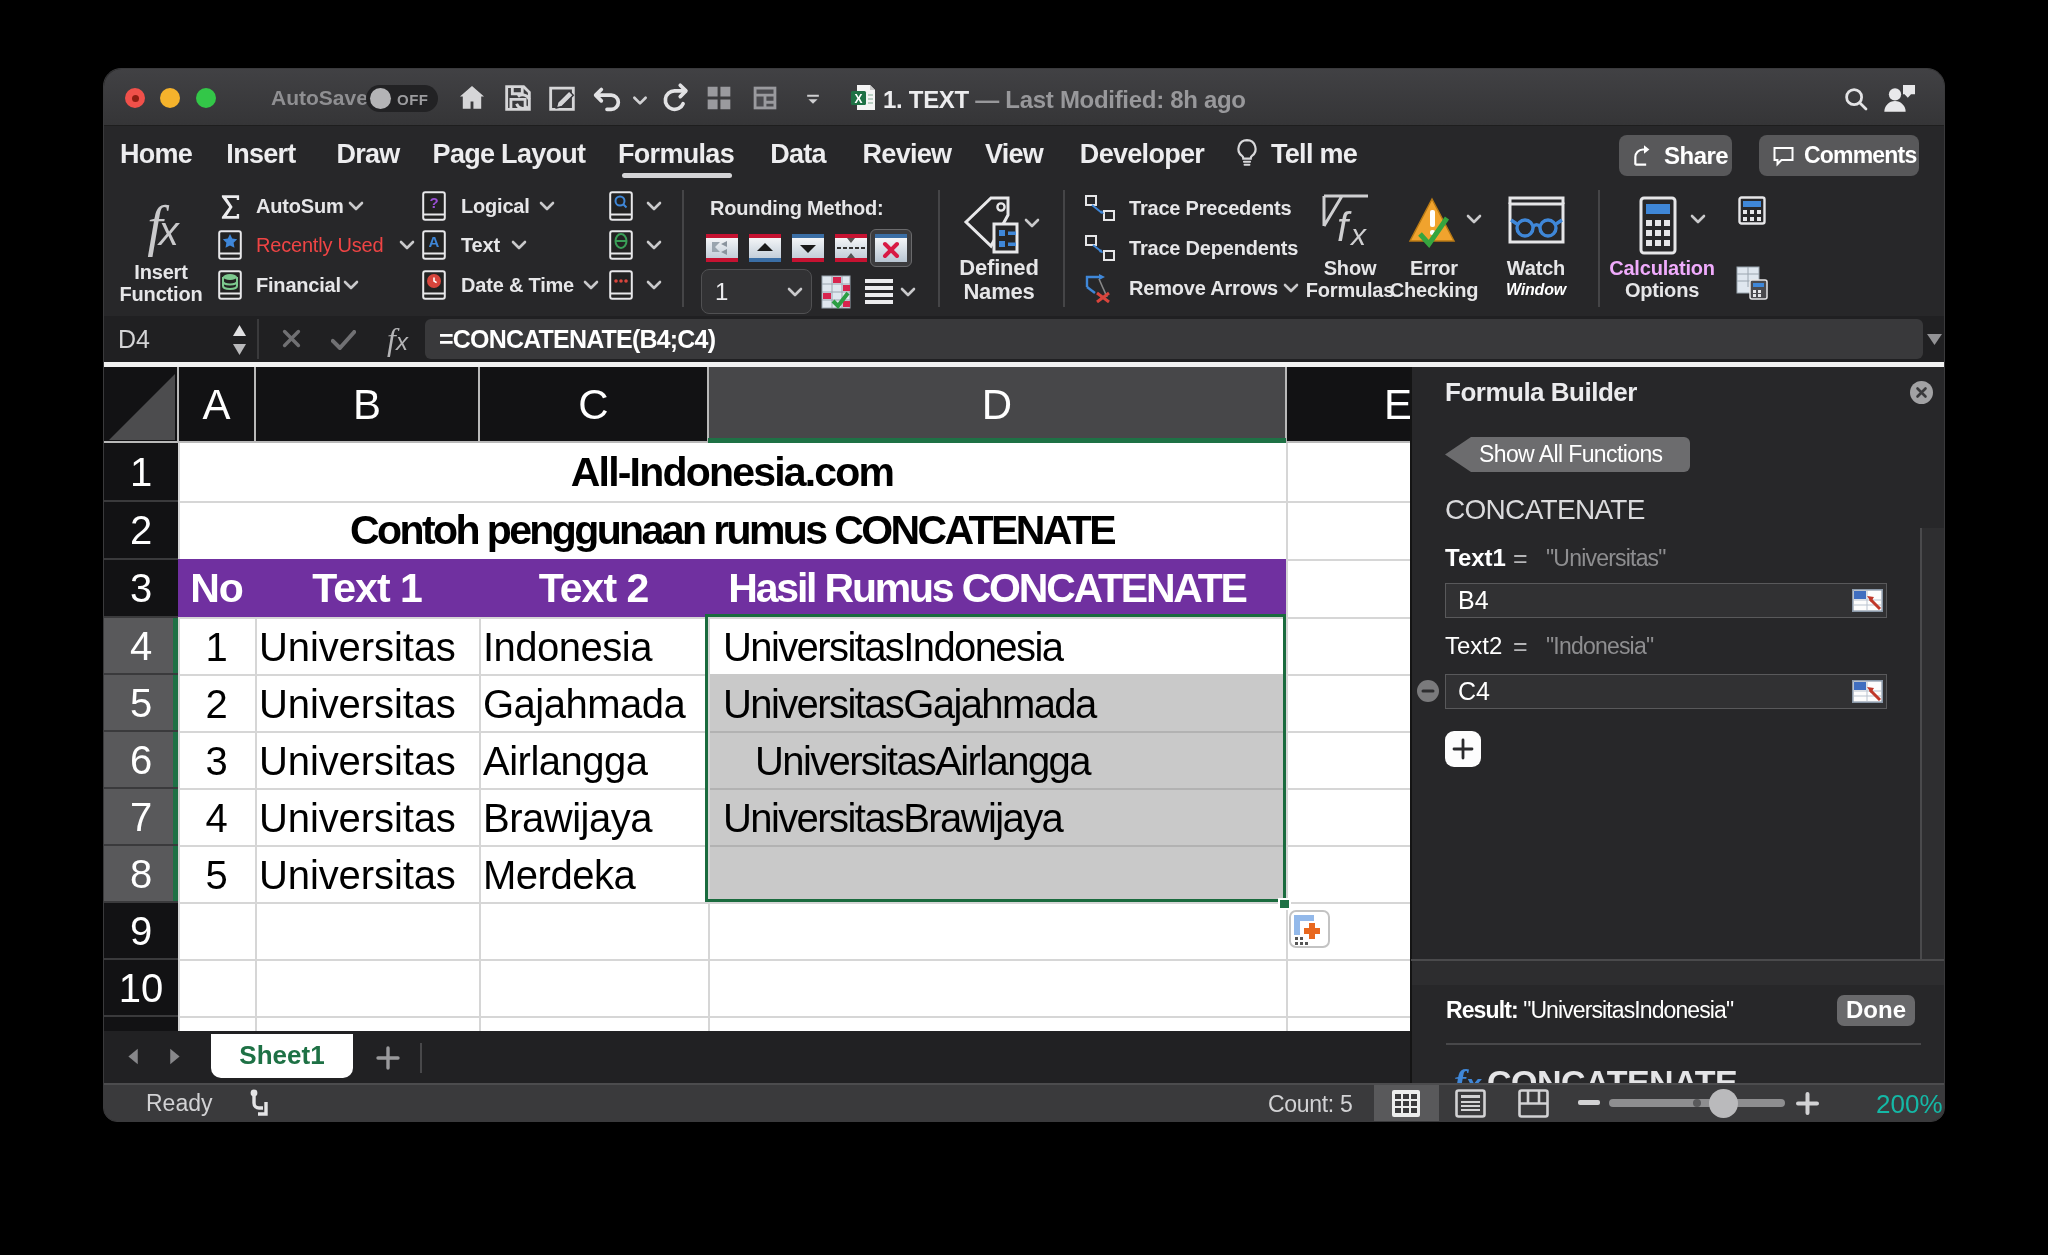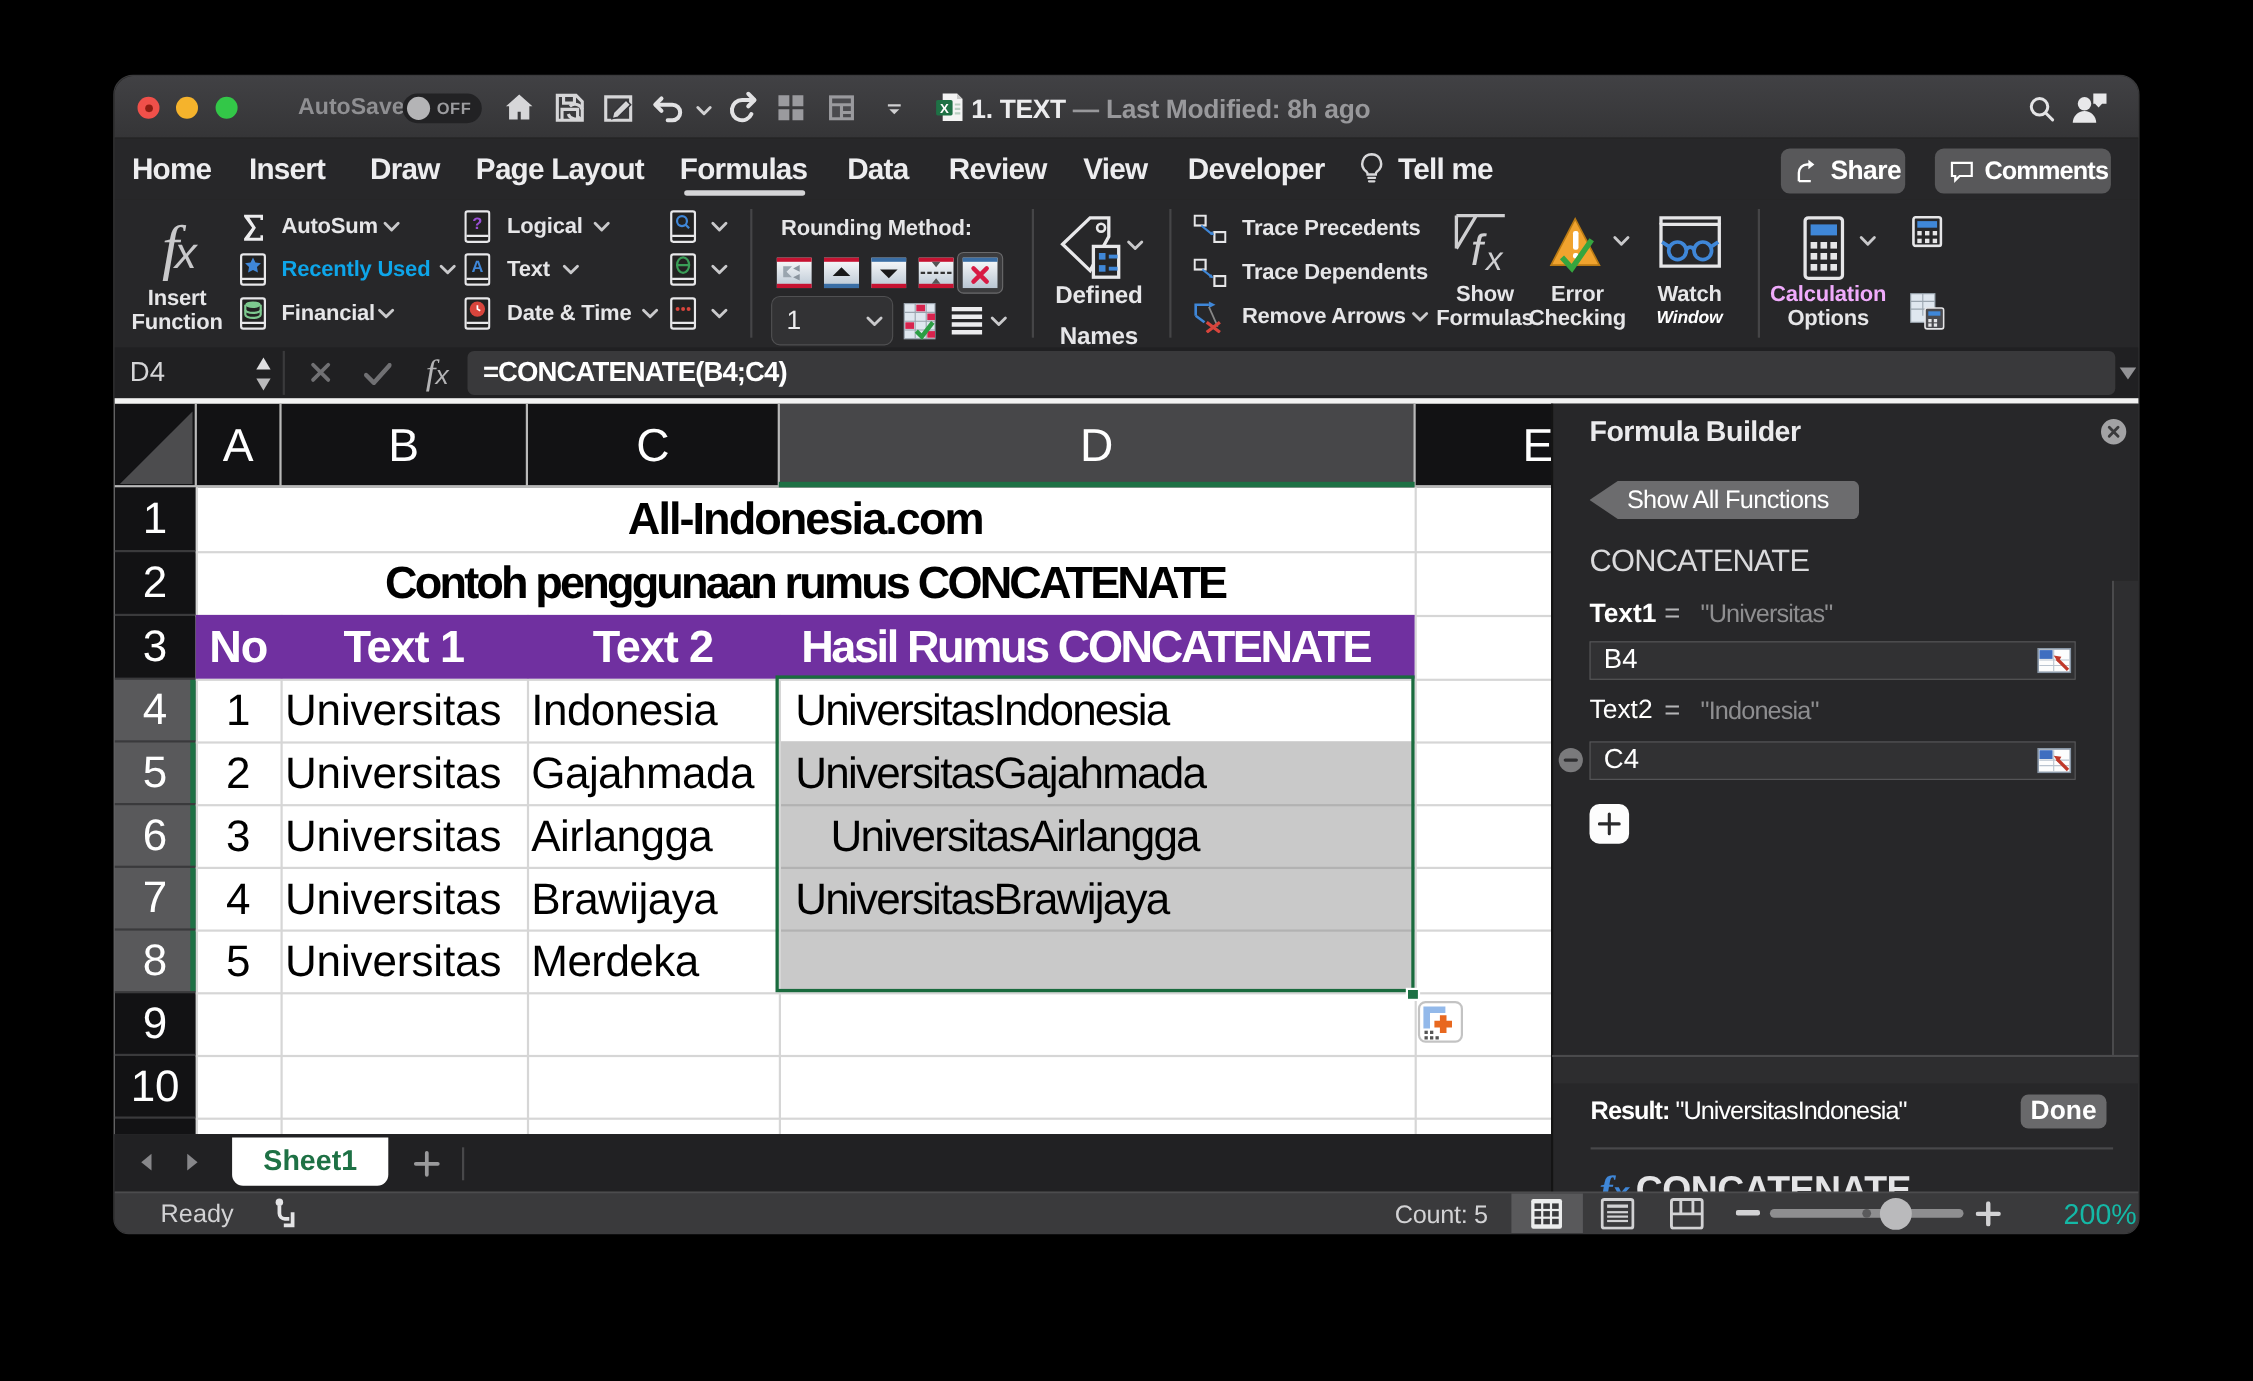--- a/index.html
+++ b/index.html
@@ -152,21 +152,21 @@
         <path d="M5 7v9c0 1.7 3.1 3 7 3s7-1.3 7-3V7" fill="none" stroke="#7dc98f" stroke-width="2"></path>
         <path d="M5 11.5c0 1.7 3.1 3 7 3s7-1.3 7-3" fill="none" stroke="#7dc98f" stroke-width="2"></path>
       </svg>
     </div>
 <div class="abs" style="left:152px;top:137px;transform:translateY(-50%);font-size:20px;font-weight:600;letter-spacing:-0.2px;color:#e6e6e8;white-space:nowrap;">AutoSum</div>
 <div class="abs" style="left:244px;top:132px;">
       <svg width="16" height="11" viewBox="0 0 16 11">
         <path d="M2 2l6 6 6-6" fill="none" stroke="#c9c9cb" stroke-width="2.6" stroke-linecap="round" stroke-linejoin="round"></path>
       </svg>
     </div>
-<div class="abs" style="left:152px;top:176px;transform:translateY(-50%);font-size:20px;font-weight:700;letter-spacing:-0.2px;color:#0ea5e9;white-space:nowrap;">Recently Used</div>
+<div class="abs" style="left:152px;top:176px;transform:translateY(-50%);font-size:20px;font-weight:400;letter-spacing:-0.2px;color:#ef4444;white-space:nowrap;">Recently Used</div>
 <div class="abs" style="left:295px;top:171px;">
       <svg width="16" height="11" viewBox="0 0 16 11">
         <path d="M2 2l6 6 6-6" fill="none" stroke="#c9c9cb" stroke-width="2.6" stroke-linecap="round" stroke-linejoin="round"></path>
       </svg>
     </div>
 <div class="abs" style="left:152px;top:216px;transform:translateY(-50%);font-size:20px;font-weight:600;letter-spacing:-0.2px;color:#e6e6e8;white-space:nowrap;">Financial</div>
 <div class="abs" style="left:239px;top:211px;">
       <svg width="16" height="11" viewBox="0 0 16 11">
         <path d="M2 2l6 6 6-6" fill="none" stroke="#c9c9cb" stroke-width="2.6" stroke-linecap="round" stroke-linejoin="round"></path>
       </svg>
@@ -364,21 +364,21 @@
 <rect x="36" y="48" width="6" height="6" fill="#3f87d8"></rect>
         <rect x="45" y="49.5" width="8" height="3.5" fill="#3f87d8"></rect>
 </svg>
     </div>
 <div class="abs" style="left:920px;top:149px;">
       <svg width="16" height="11" viewBox="0 0 16 11">
         <path d="M2 2l6 6 6-6" fill="none" stroke="#c9c9cb" stroke-width="2.6" stroke-linecap="round" stroke-linejoin="round"></path>
       </svg>
     </div>
 <div class="abs" style="left:895px;top:199px;transform:translate(-50%,-50%);font-size:22px;font-weight:600;letter-spacing:-0.2px;color:#e6e6e8;white-space:nowrap;">Defined</div>
-<div class="abs" style="left:895px;top:237px;transform:translate(-50%,-50%);font-size:22px;font-weight:600;letter-spacing:-0.2px;color:#e6e6e8;white-space:nowrap;">Names</div>
+<div class="abs" style="left:895px;top:223px;transform:translate(-50%,-50%);font-size:22px;font-weight:600;letter-spacing:-0.2px;color:#e6e6e8;white-space:nowrap;">Names</div>
 <div class="abs" style="left:959px;top:121px;width:2px;height:117px;background:#454547;"></div>
 <div class="abs" style="left:981px;top:126px;">
       <svg width="30" height="26" viewBox="0 0 30 26">
         <rect x="1" y="1" width="10" height="9" fill="none" stroke="#e6e6e8" stroke-width="2"></rect>
         <rect x="19" y="16" width="10" height="9" fill="none" stroke="#e6e6e8" stroke-width="2"></rect>
         <path d="M7 10l10 8" stroke="#3f87d8" stroke-width="2"></path>
         <path d="M19 19l-4-1 2-3z" fill="#3f87d8"></path>
       </svg>
     </div>
 <div class="abs" style="left:1025px;top:139px;transform:translateY(-50%);font-size:20px;font-weight:600;letter-spacing:-0.2px;color:#e6e6e8;white-space:nowrap;">Trace Precedents</div>

